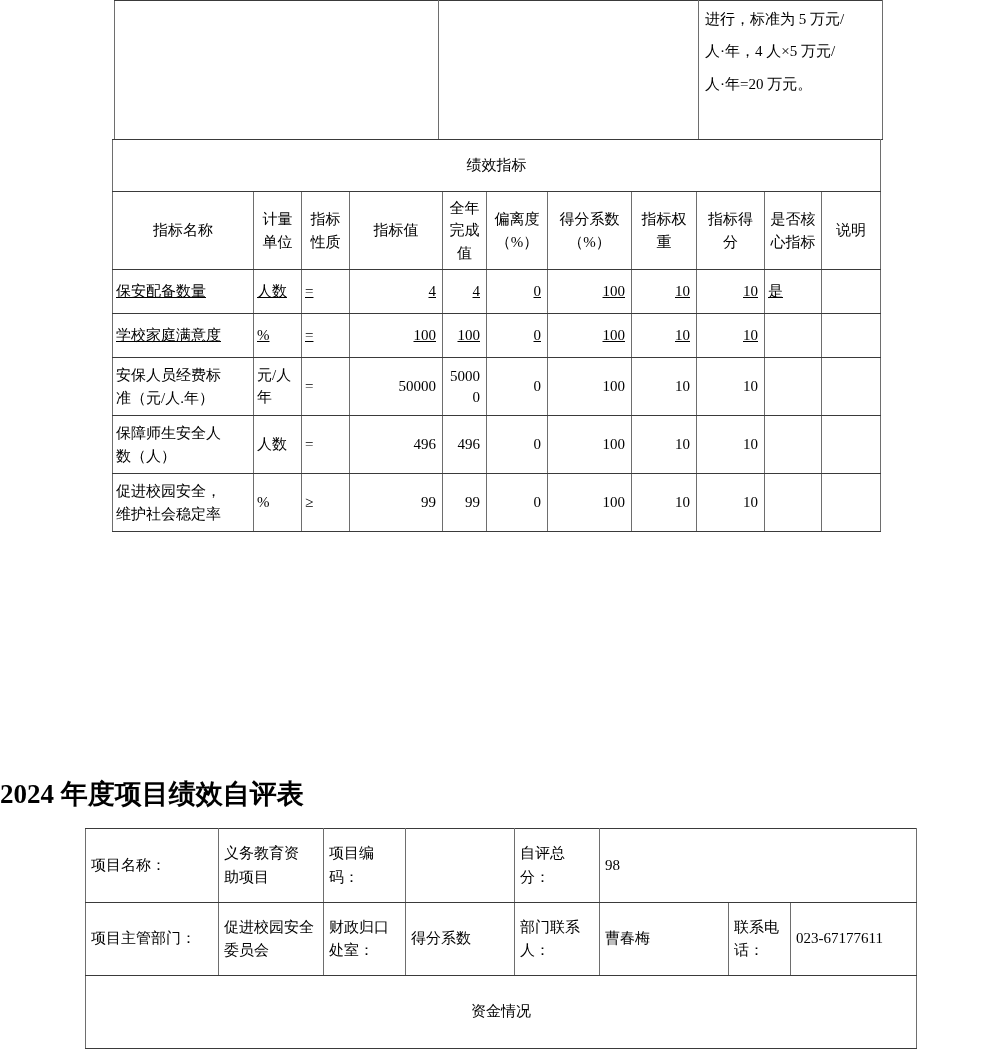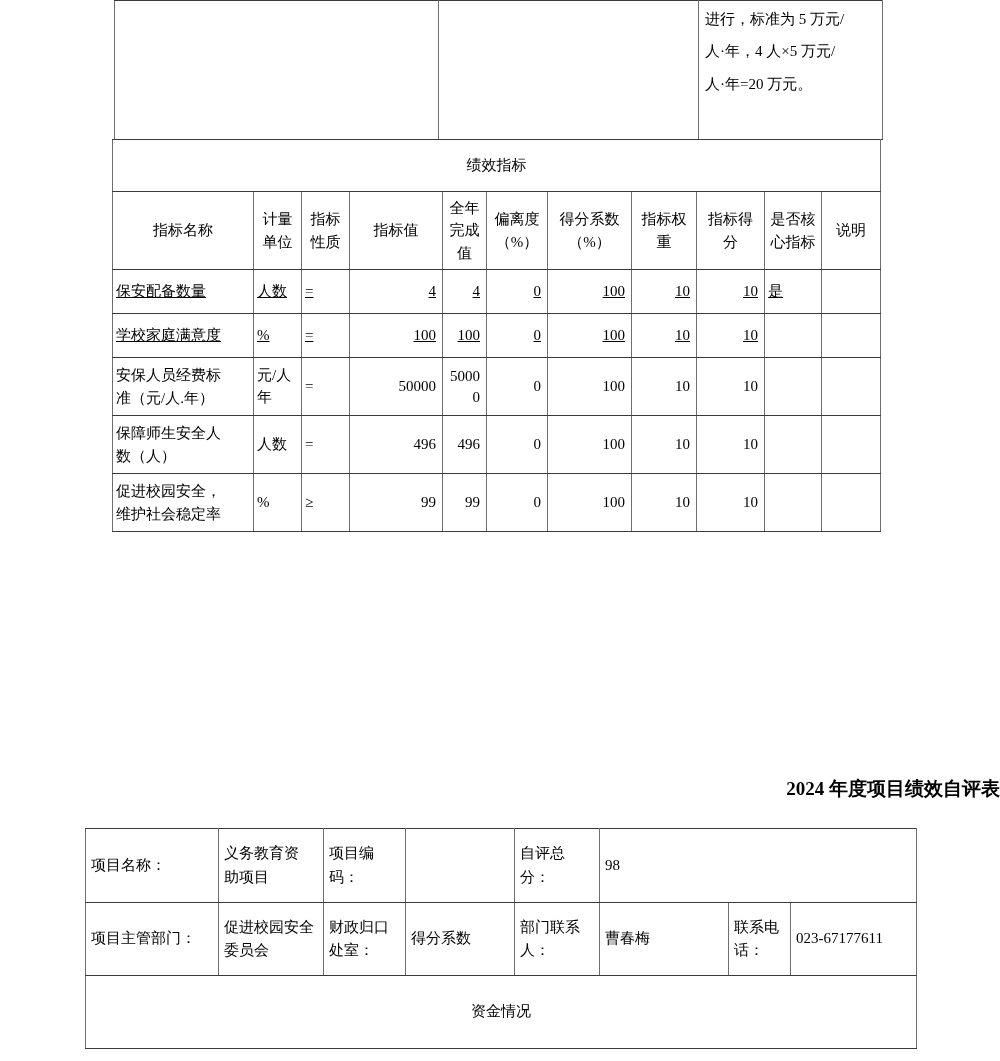--- a/index.html
+++ b/index.html
@@ -30,21 +30,21 @@
   #perf tr.r2 td { height:58px; }
   #perf tr.r3 td { height:28px; }
   td.lbl  { text-align:left;  padding:2px 3px; line-height:1.5; }
   td.unit { text-align:left;  padding:2px 3px; line-height:1.45; }
   td.num  { text-align:right; padding:2px 6px 2px 2px; word-break:break-all; line-height:1.35; }
   td.core { text-align:left;  padding:2px 3px; }
   td.note { padding:2px 3px; }
   
   #title {
     position:absolute; left:0; top:776px; width:100%;
-    text-align:right; font-size:19px; font-weight:bold;
+    text-align:left; font-size:27px; font-weight:bold;
   }
   
   #proj { position:absolute; left:85px; top:828px; width:831px; }
   #proj td { text-align:left; padding:2px 5px; line-height:1.55; }
   #proj tr.p1 td { height:74px; }
   #proj tr.p2 td { height:73px; }
   #proj tr.p3 td { height:73px; }
   #proj td.center { text-align:center; }
 </style>
 </head>

